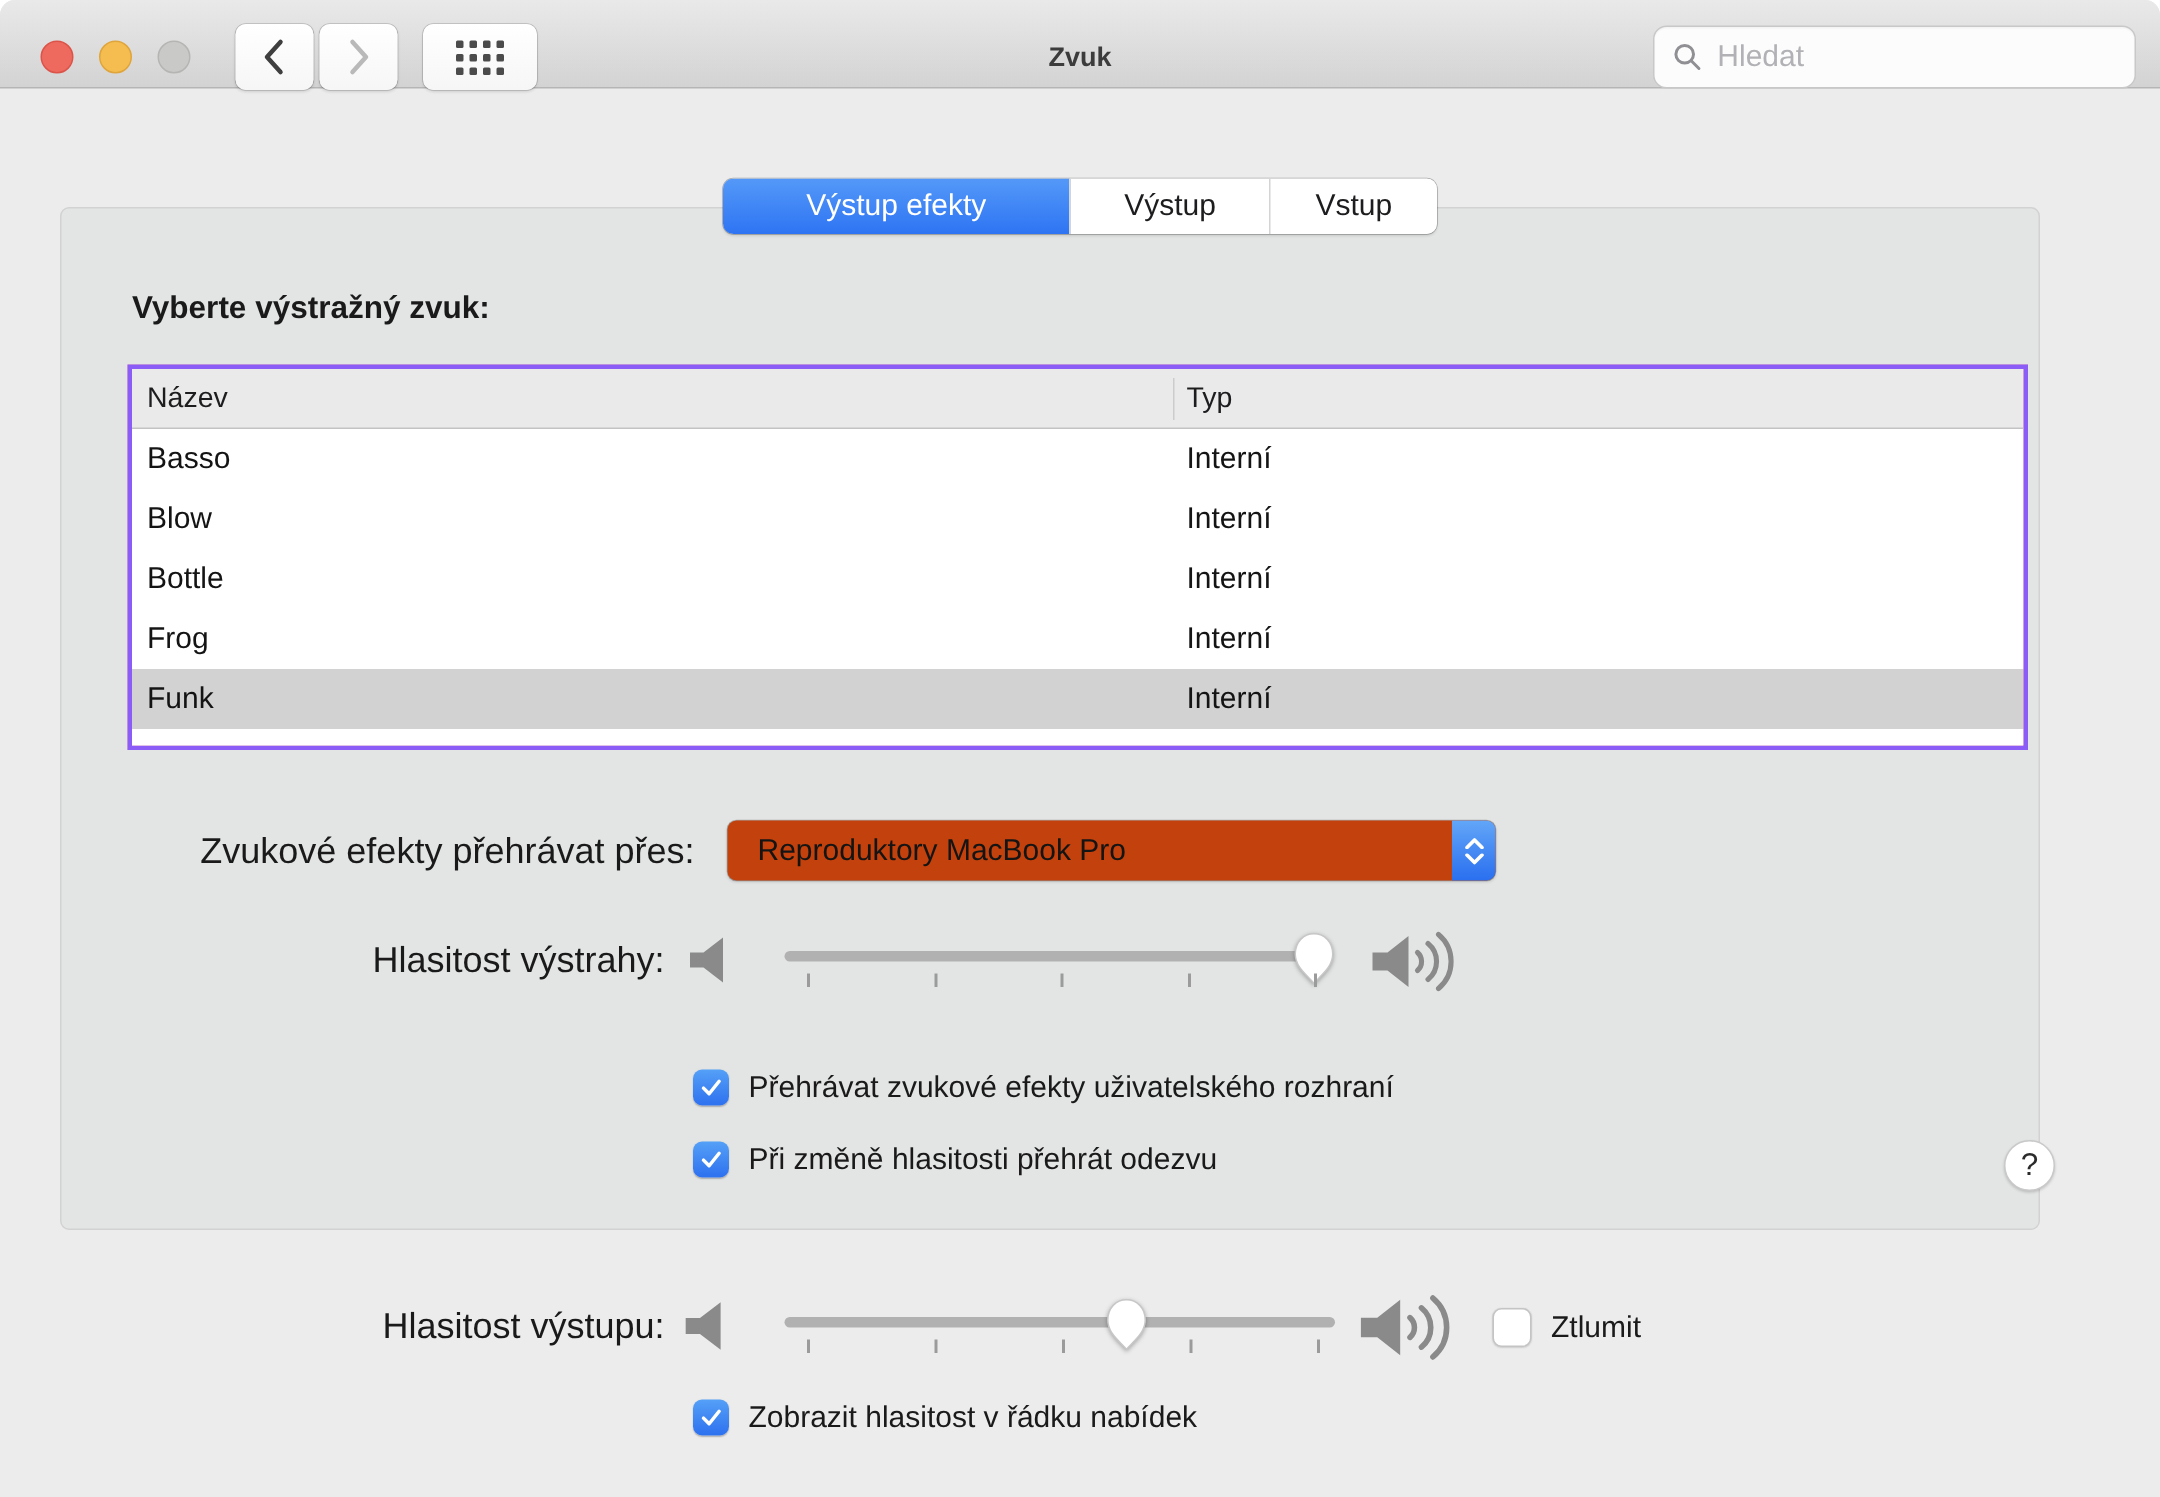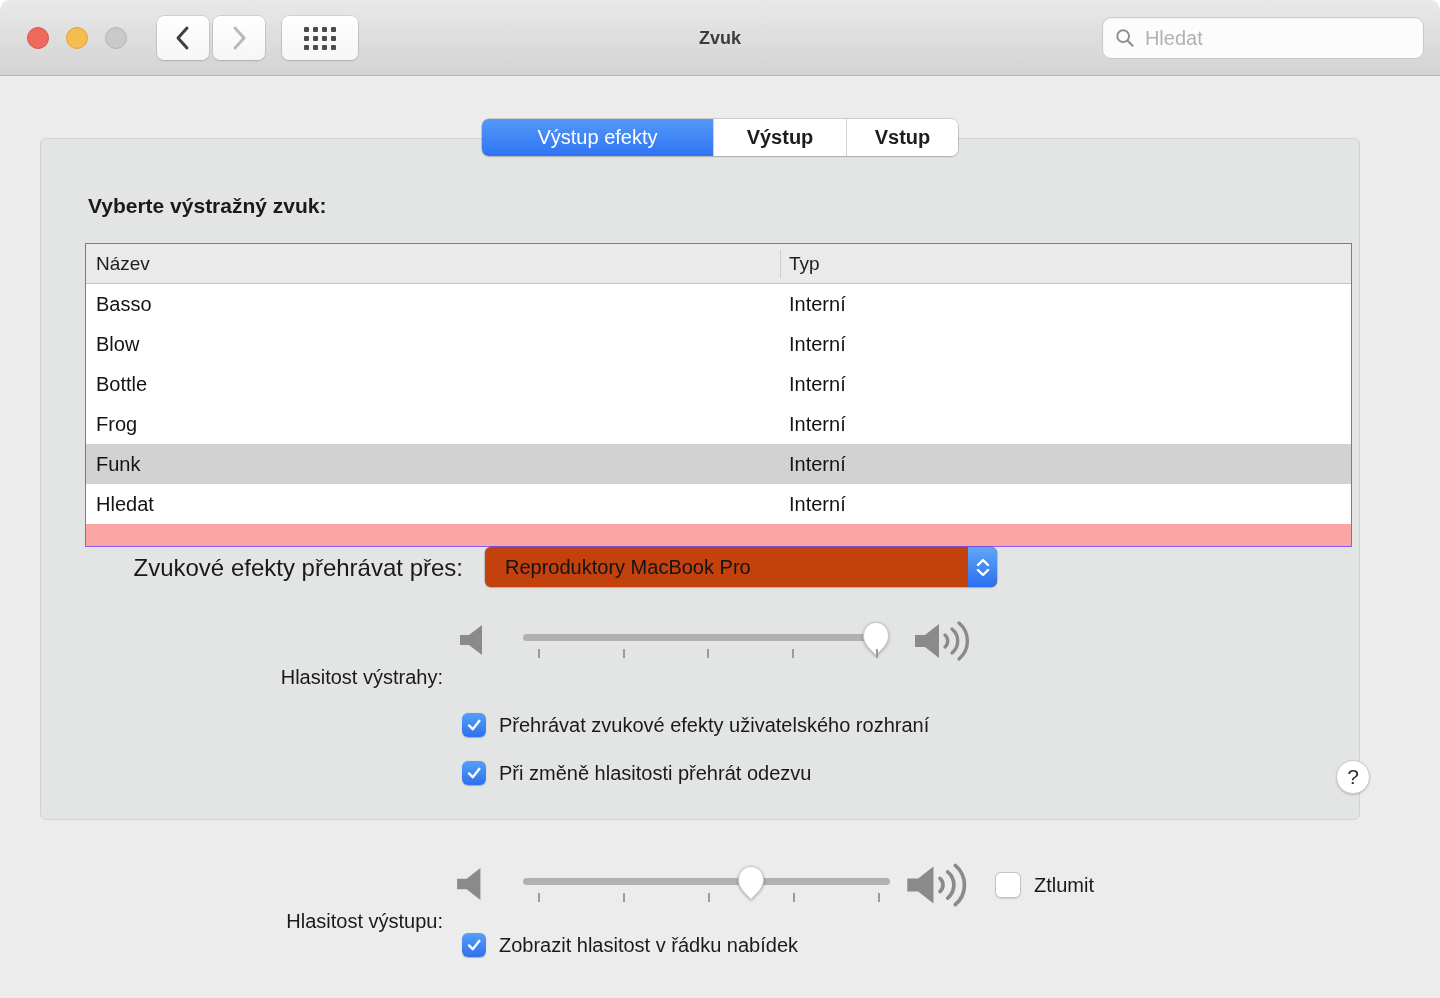--- a/index.html
+++ b/index.html
@@ -1,20 +1,20 @@
 <!DOCTYPE html>
 <html><head>
 <meta charset="utf-8">
 <style>
   html,body{margin:0;padding:0;background:#fff;}
   *{box-sizing:border-box;font-family:"Liberation Sans",sans-serif;}
   .window{position:relative;width:1440px;height:998px;background:#ececec;overflow:hidden;border-radius:10px 10px 0 0;}
 
   
-  .titlebar{position:absolute;left:0;top:0;width:100%;height:76px;
+  .titlebar{position:absolute;left:0;top:0;width:100%;height:59px;
     background:linear-gradient(#e9e9e9,#d3d3d3);border-bottom:1px solid #b5b5b5;}
   .light{position:absolute;top:27px;width:22px;height:22px;border-radius:50%;}
   .light.red{left:27px;background:#ee6a5f;border:1px solid #dc5449;}
   .light.yellow{left:66px;background:#f5bd4f;border:1px solid #dfa53c;}
   .light.gray{left:105px;background:#c9c9c7;border:1px solid #b5b5b3;}
   .tb-btn{position:absolute;top:16px;height:44px;background:linear-gradient(#ffffff,#f6f6f6);
     border-radius:7px;box-shadow:0 0 0 0.5px rgba(0,0,0,.18),0 1px 2px rgba(0,0,0,.12);
     display:flex;align-items:center;justify-content:center;}
   .btn-back{left:157px;width:52px;}
   .btn-fwd{left:213px;width:52px;}
@@ -27,52 +27,52 @@
     border:1px solid #c8c8c8;border-radius:9px;display:flex;align-items:center;padding:0 12px;
     box-shadow:inset 0 1px 1px rgba(0,0,0,.04);}
   .search input{border:none;outline:none;background:transparent;font-size:20px;color:#333;width:100%;margin-left:8px;}
   .search input::placeholder{color:#b2b2b6;}
 
   
   .tabs{position:absolute;left:50%;top:119px;transform:translateX(-50%);display:flex;height:37px;
     border-radius:7px;overflow:hidden;box-shadow:0 0 0 0.5px rgba(0,0,0,.28),0 1px 2px rgba(0,0,0,.12);z-index:5;}
   .tab{height:100%;display:flex;align-items:center;justify-content:center;font-size:20px;
     background:#ffffff;color:#1d1d1f;cursor:default;}
-  .tab + .tab{border-left:1px solid #d4d4d4;font-weight:bold;}
+  .tab + .tab{border-left:1px solid #d4d4d4;}
   .tab.selected{background:linear-gradient(#5499f8,#2e74f3);color:#fff;border-left:none;}
   .tab.w1{width:231px;}.tab.w2{width:133px;}.tab.w3{width:112px;}
 
   
   .panel{position:absolute;left:40px;top:138px;width:1320px;height:682px;background:#e3e4e4;
     border:1px solid #d2d2d2;border-radius:6px;}
   .heading{position:absolute;left:88px;top:194px;font-size:21px;font-weight:700;color:#1a1a1a;}
 
   
-  .table{position:absolute;left:85px;top:243px;width:1267px;height:304px;background:#fca5a5;
-    border:1px solid #8b5cf6;overflow:hidden;}
+  .table{position:absolute;left:85px;top:243px;width:1267px;height:257px;background:#fca5a5;
+    border:3px solid #8b5cf6;overflow:hidden;}
   .thead{position:relative;height:40px;background:#eaeaea;border-bottom:1px solid #c3c3c3;
     font-size:19px;color:#1d1d1f;}
   .th-name{position:absolute;left:10px;top:0;line-height:40px;}
   .th-type{position:absolute;left:703px;top:0;line-height:40px;}
   .th-divider{position:absolute;left:694px;top:6px;width:1px;height:28px;background:#cccccc;}
   .trow{position:relative;height:40px;font-size:20px;color:#141414;background:#fff;}
   .trow.selected{background:#d2d2d2;}
   .td-name{position:absolute;left:10px;line-height:40px;}
   .td-type{position:absolute;left:703px;line-height:40px;}
 
   
   .popup-label{position:absolute;left:85px;top:554px;width:378px;text-align:right;font-size:24px;color:#1a1a1a;}
   .popup{position:absolute;left:485px;top:547px;width:512px;height:40px;background:#c2410c;border-radius:6px;
     box-shadow:0 0 0 0.5px rgba(0,0,0,.25),0 1px 2px rgba(0,0,0,.15);font-size:20px;color:#141414;}
   .popup-text{position:absolute;left:20px;top:0;line-height:40px;}
   .stepper{position:absolute;right:0;top:0;width:29px;height:40px;border-radius:0 6px 6px 0;
     background:linear-gradient(#62a6f8,#2a6fef);display:flex;flex-direction:column;align-items:center;justify-content:center;gap:3px;}
 
   
-  .slider-label{position:absolute;width:358px;left:85px;text-align:right;font-size:20px;color:#1a1a1a;margin-top:39px;}
+  .slider-label{position:absolute;width:358px;left:85px;text-align:right;font-size:24px;color:#1a1a1a;}
   .track{position:absolute;height:7px;background:#b1b1b1;border-radius:3.5px;}
   .thumb{position:absolute;top:-13px;transform:translateX(-50%);width:28px;height:36px;
     filter:drop-shadow(0 1px 1.5px rgba(0,0,0,.3));}
   .ticks{position:absolute;display:flex;justify-content:space-between;height:9px;}
   .tick{width:2px;height:9px;background:#9b9b9b;}
   .spk{position:absolute;}
 
   
   .cbrow{position:absolute;display:flex;align-items:center;gap:13px;}
   .cb{width:24px;height:24px;border-radius:6px;flex:0 0 auto;display:flex;align-items:center;justify-content:center;}

